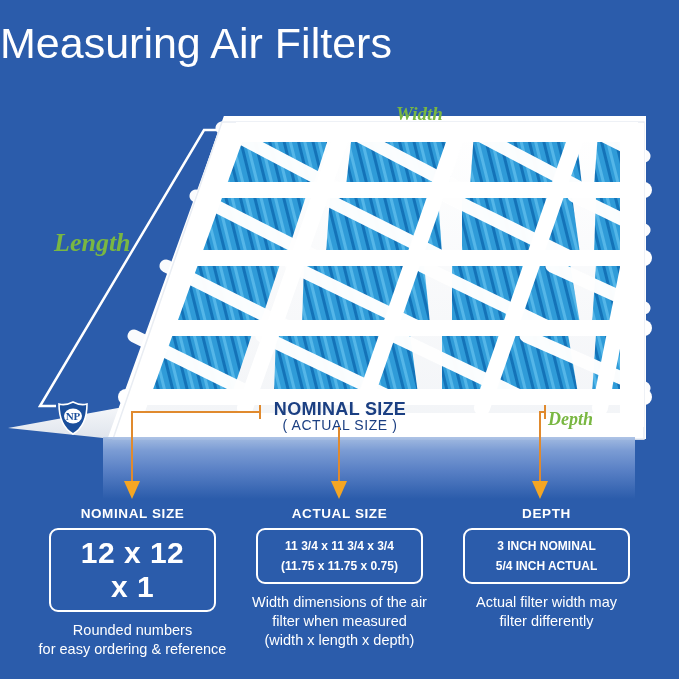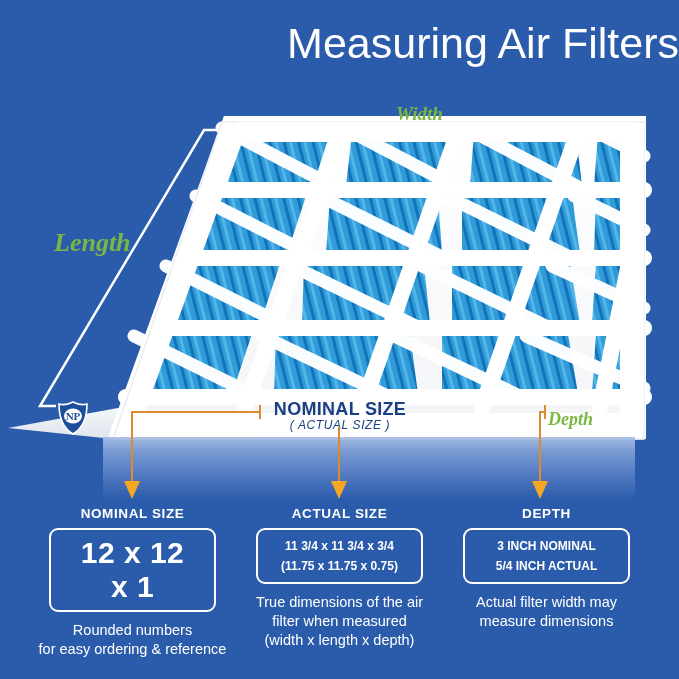--- a/index.html
+++ b/index.html
@@ -16,21 +16,21 @@
     font-family: "Liberation Sans", sans-serif;
     -webkit-font-smoothing: antialiased;
   }
 
   
   #title {
     position: absolute;
     top: 22px;
     left: 0;
     width: 679px;
-    text-align: right;
+    text-align: left;
     color: #ffffff;
     font-size: 43px;
     font-weight: 400;
     letter-spacing: 0px;
     line-height: 1;
     font-family: "Liberation Sans", sans-serif;
   }
 
   
   .green-label {
@@ -122,25 +122,24 @@
   }
   #nominal-title {
     color: #1b3f82;
     font-size: 18px;
     font-weight: bold;
     letter-spacing: 0.3px;
     line-height: 19px;
   }
   #nominal-sub {
     color: #1b3f82;
-    font-size: 12px;
+    font-size: 14px;
     font-weight: normal;
     letter-spacing: 0.6px;
     line-height: 12px;
-    font-style: italic;
   }
 
   
   #logo {
     position: absolute;
     left: 57px;
     top: 401px;
     width: 32px;
     height: 34px;
   }
@@ -382,32 +381,32 @@
       </div>
     </div>
 
     <div class="card">
       <div class="card-title">ACTUAL SIZE</div>
       <div class="card-box small">
         <div class="box-line">11 3/4 x 11 3/4 x 3/4</div>
         <div class="box-line">(11.75 x 11.75 x 0.75)</div>
       </div>
       <div class="card-caption">
-        <div>True dimensions of the air</div>
+        <div>Width dimensions of the air</div>
         <div>filter when measured</div>
         <div>(width x length x depth)</div>
       </div>
     </div>
 
     <div class="card">
       <div class="card-title">DEPTH</div>
       <div class="card-box small">
         <div class="box-line">3 INCH NOMINAL</div>
         <div class="box-line">5/4 INCH ACTUAL</div>
       </div>
       <div class="card-caption">
         <div>Actual filter width may</div>
-        <div>measure dimensions</div>
+        <div>filter differently</div>
       </div>
     </div>
 
   </div>
 </div>
 
 </body></html>

